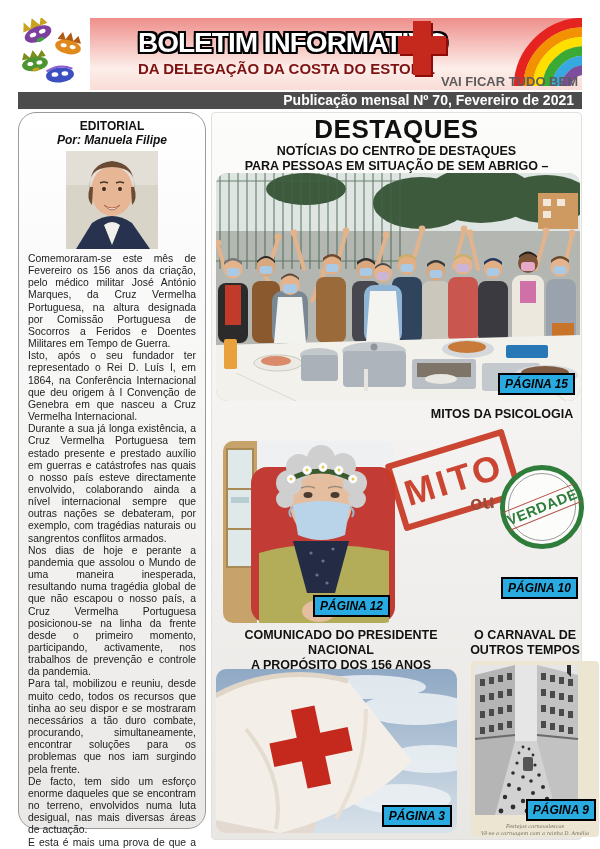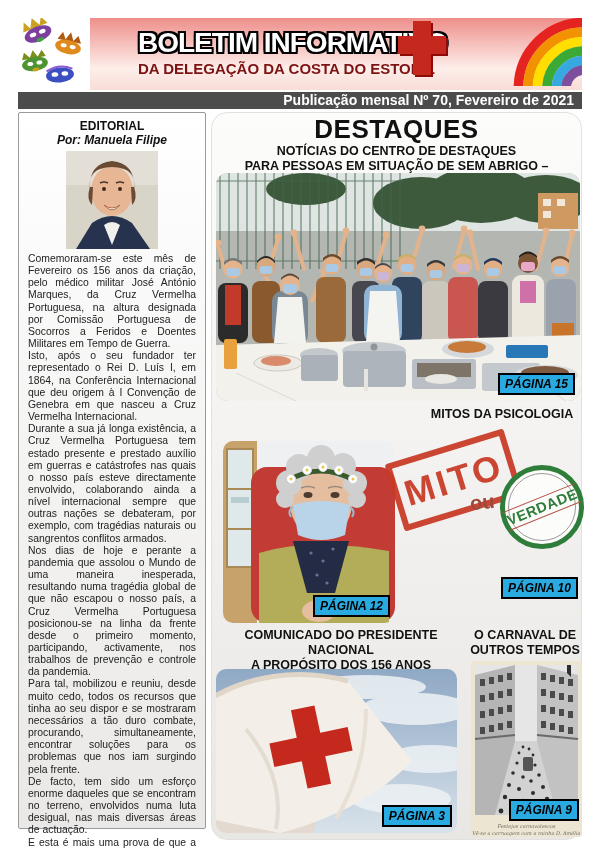--- a/index.html
+++ b/index.html
@@ -18,30 +18,30 @@
   .sub-title2{font-size:9.5px;font-weight:bold;color:#7d1212;letter-spacing:1.2px;margin-top:3px;white-space:nowrap;}
   .red-cross{position:absolute;left:308px;top:3px;}
   .rainbow{position:absolute;right:0;bottom:0;}
   .motto{position:absolute;right:4px;bottom:1px;font-size:13px;font-weight:bold;color:#5c5c5c;z-index:3;}
   .issue-bar{position:absolute;left:18px;top:92px;width:564px;height:17px;background:#4c4c4c;
      color:#fff;font-size:14px;font-weight:bold;text-align:right;line-height:17px;
      padding-right:8px;box-sizing:border-box;}
 
   
   .editorial{position:absolute;left:18px;top:112px;width:188px;height:717px;box-sizing:border-box;
-     border:1.5px solid #9a9a9a;border-radius:2px;background:linear-gradient(#ffffff,#e9e8e6);
+     border:1.5px solid #9a9a9a;border-radius:18px;background:linear-gradient(#ffffff,#e9e8e6);
      padding:6px 9px 4px 9px;}
   .ed-title{font-size:12px;font-weight:bold;text-align:center;}
   .ed-byline{font-size:12px;font-weight:bold;font-style:italic;text-align:center;margin-bottom:4px;}
   .ed-photo{display:block;margin:0 auto 4px auto;width:92px;height:98px;}
   .ed-text p{margin:0;font-size:10.4px;line-height:12.15px;text-align:justify;color:#222;}
 
   
   .panel{position:absolute;left:211px;top:112px;width:371px;height:728px;box-sizing:border-box;
-     border-radius:16px;background:linear-gradient(#fcfcfb,#e9e7e4);border:1px solid #e3e1de;}
+     border-radius:4px;background:linear-gradient(#fcfcfb,#e9e7e4);border:1px solid #e3e1de;}
   .destaques-title{position:absolute;left:0;top:1px;width:100%;text-align:center;
      font-size:26px;font-weight:bold;letter-spacing:0.5px;}
   .h-small{position:absolute;font-size:12.5px;font-weight:bold;line-height:1.18;text-align:center;color:#111;}
   .photo{position:absolute;border-radius:12px;overflow:hidden;}
   .photo svg{display:block;}
   .badge{position:absolute;background:#29abe2;border:2px solid #000;color:#000;
      font-weight:bold;font-style:italic;font-size:12px;line-height:18px;padding:0 5px;white-space:nowrap;}
   .badge.in-photo{right:5px;bottom:6px;}
 
   
@@ -119,20 +119,21 @@
         <g fill="none" stroke-width="9.6">
           <circle cx="88" cy="74" r="65.5" stroke="#e52421"></circle>
           <circle cx="88" cy="74" r="56" stroke="#f39200"></circle>
           <circle cx="88" cy="74" r="46.5" stroke="#ffde00"></circle>
           <circle cx="88" cy="74" r="37" stroke="#3aaa35"></circle>
           <circle cx="88" cy="74" r="27.5" stroke="#36a9e1"></circle>
           <circle cx="88" cy="74" r="18" stroke="#7d4e9e"></circle>
         </g>
       </svg>
     </div>
+    <div class="motto">VAI FICAR TUDO BEM</div>
   </div>
 
   <div class="issue-bar">Publicação mensal Nº 70, Fevereiro de 2021</div>
 
   <div class="editorial">
     <div class="ed-title">EDITORIAL</div>
     <div class="ed-byline">Por: Manuela Filipe</div>
     <svg class="ed-photo" viewBox="0 0 92 98">
       <rect width="92" height="98" fill="#d9d4c8"></rect>
       <rect x="0" y="0" width="92" height="34" fill="#e3dfd6"></rect>
@@ -450,21 +451,21 @@
         <path d="M30,60 Q70,110 60,160" stroke="#e4dcd0" stroke-width="4" fill="none"></path>
         <path d="M150,40 Q150,100 120,150" stroke="#e8e0d4" stroke-width="4" fill="none"></path>
         <g transform="translate(95,78) rotate(-12)" fill="#c5281c">
           <rect x="-12" y="-40" width="24" height="80"></rect>
           <rect x="-40" y="-12" width="80" height="24"></rect>
         </g>
       </svg>
       <div class="badge in-photo">PÁGINA 3</div>
     </div>
 
-    <div class="photo" style="left:259px;top:548px;width:111px;height:176px;border-radius:4px;background:#ece5d1;">
+    <div class="photo" style="left:259px;top:548px;width:128px;height:176px;border-radius:4px;background:#ece5d1;">
       <svg width="111" height="176" viewBox="0 0 111 176">
         <rect width="111" height="176" fill="#ece5d1"></rect>
         <rect x="4" y="4" width="103" height="150" fill="#e6e6e6"></rect>
         <polygon points="4,14 44,4 44,154 4,154" fill="#b5b5b5"></polygon>
         <polygon points="66,4 107,14 107,154 66,154" fill="#c2c2c2"></polygon>
         <g fill="#4a4a4a">
           <rect x="9" y="18" width="5" height="7"></rect>
             <rect x="18" y="16" width="5" height="7"></rect>
             <rect x="27" y="14" width="5" height="7"></rect>
             <rect x="36" y="12" width="5" height="7"></rect>

